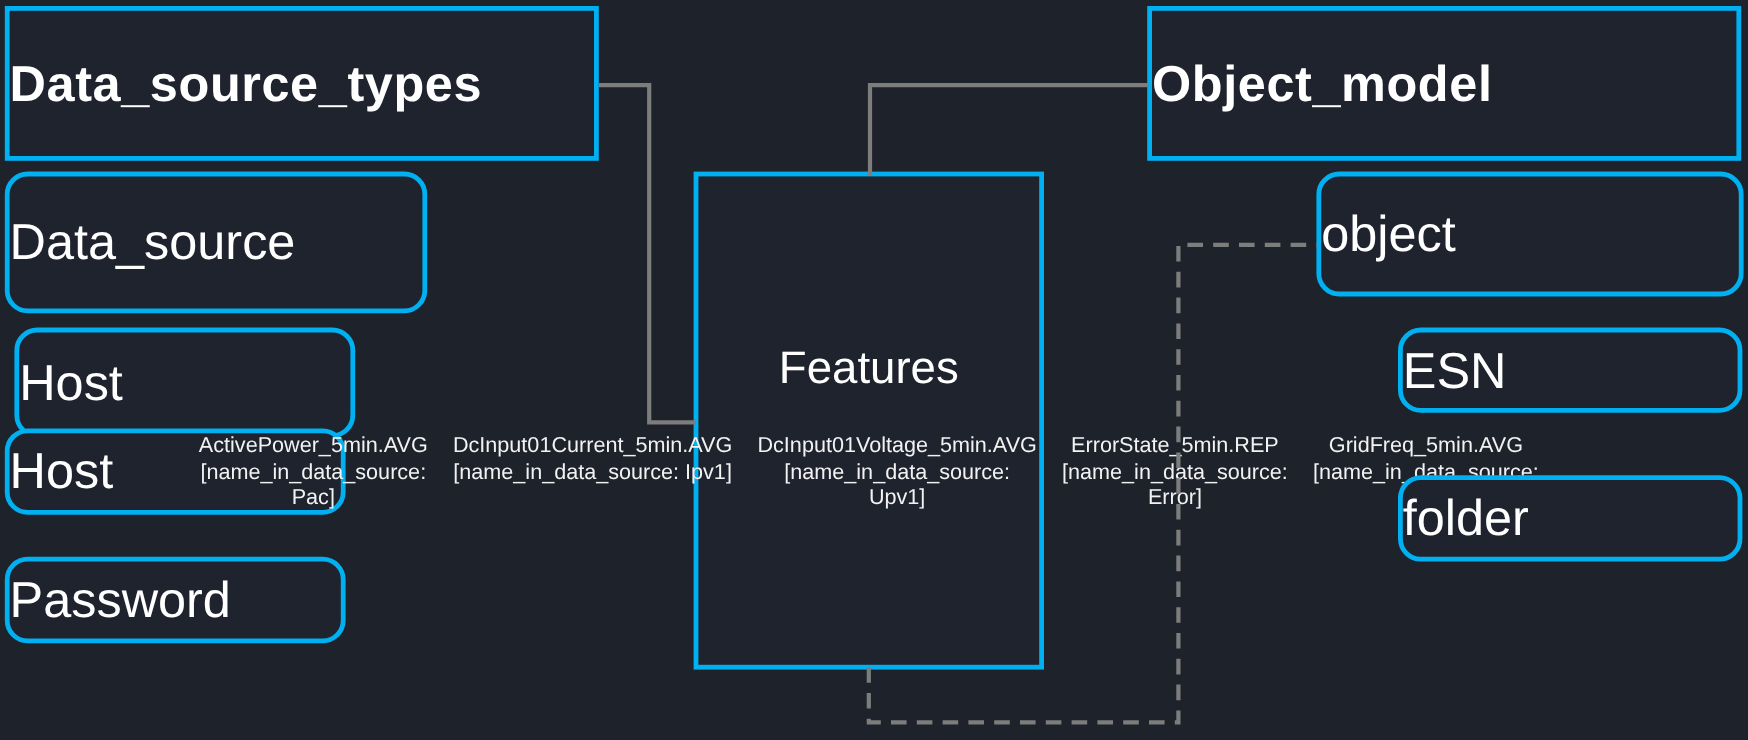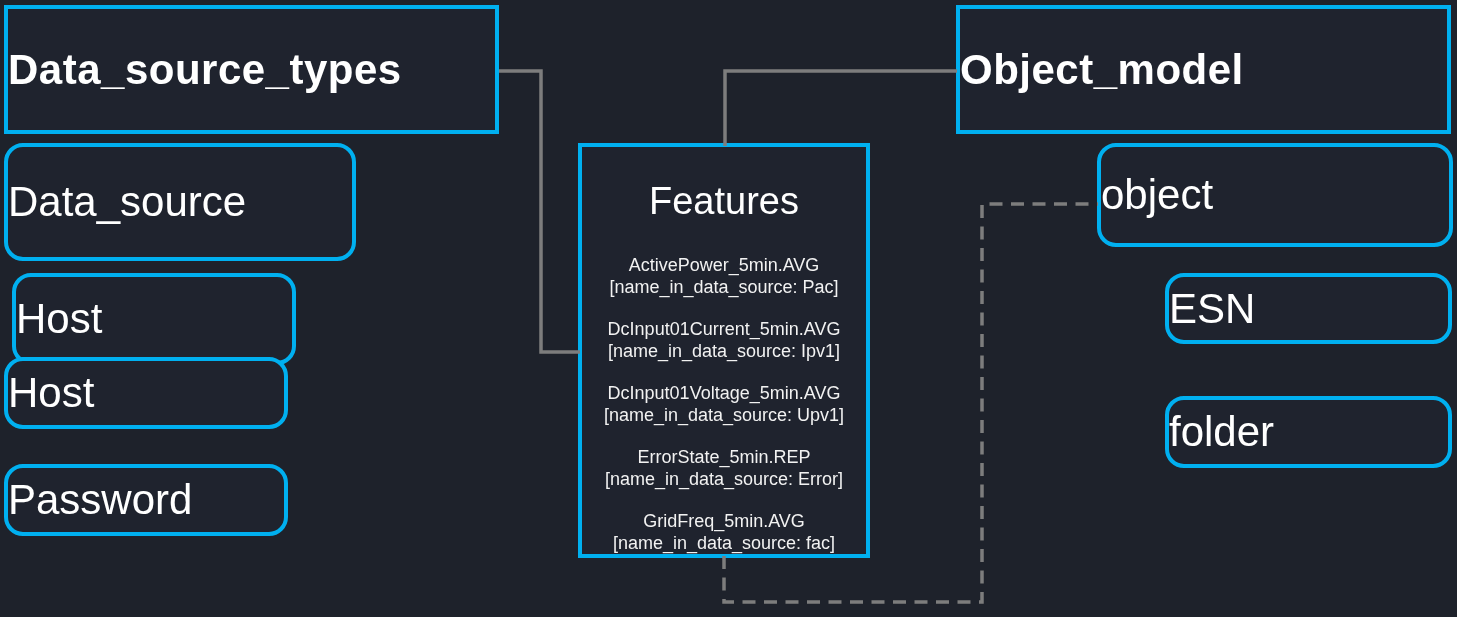--- a/index.html
+++ b/index.html
@@ -36,28 +36,27 @@
 
   #b-data-source-types { left: 4px;    top: 5px;   width: 495px; height: 129px; }
   #b-data-source       { left: 4px;    top: 143px; width: 352px; height: 118px; }
   #b-host              { left: 12px;    top: 273px; width: 284px; height: 92px;  }
   #b-user              { left: 4px;    top: 357px; width: 284px; height: 72px;  }
   #b-password          { left: 4px;    top: 440px; width: 284px; height: 72px; margin-top: 24px;  }
 
   #b-features {
     left: 578px; top: 143px; width: 292px; height: 415px;
     flex-direction: column;
-    justify-content: flex-end;
+    justify-content: center;
     padding-top: 8px;
   }
   .features-title { font-size: 38px; line-height: 1.25; text-align: center; }
   .features-list {
     margin-top: 30px;
     display: flex;
-    flex-direction: column;
     gap: 21px;
     text-align: center;
     font-size: 18px;
     line-height: 21.5px;
     color: var(--text-soft);
   }
 
   #b-object-model      { left: 956px;  top: 5px;   width: 495px; height: 129px; }
   #b-object            { left: 1097px; top: 143px; width: 356px; height: 104px; }
   #b-esn               { left: 1165px; top: 273px; width: 287px; height: 71px;  }

